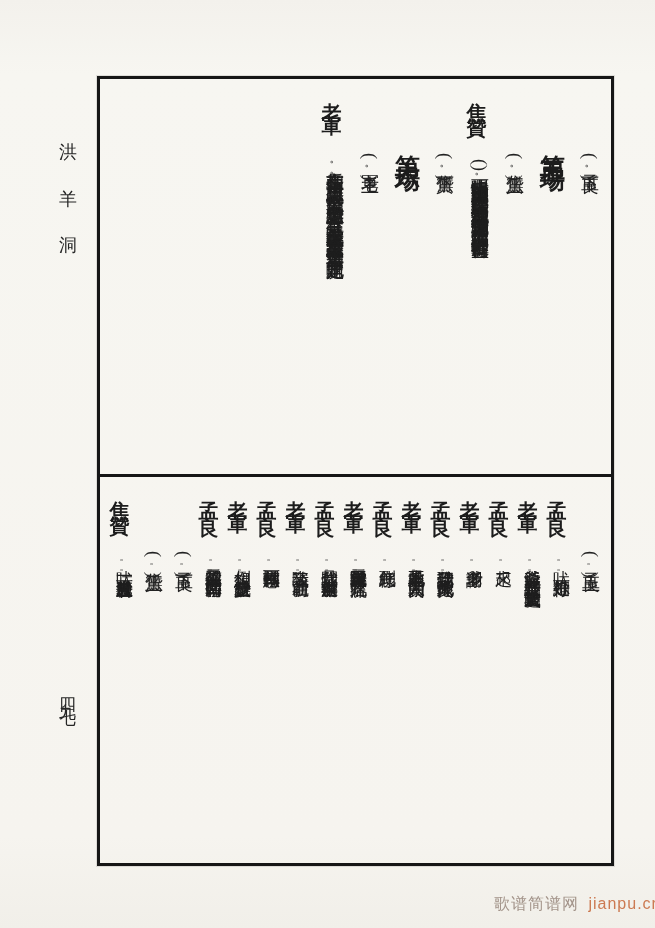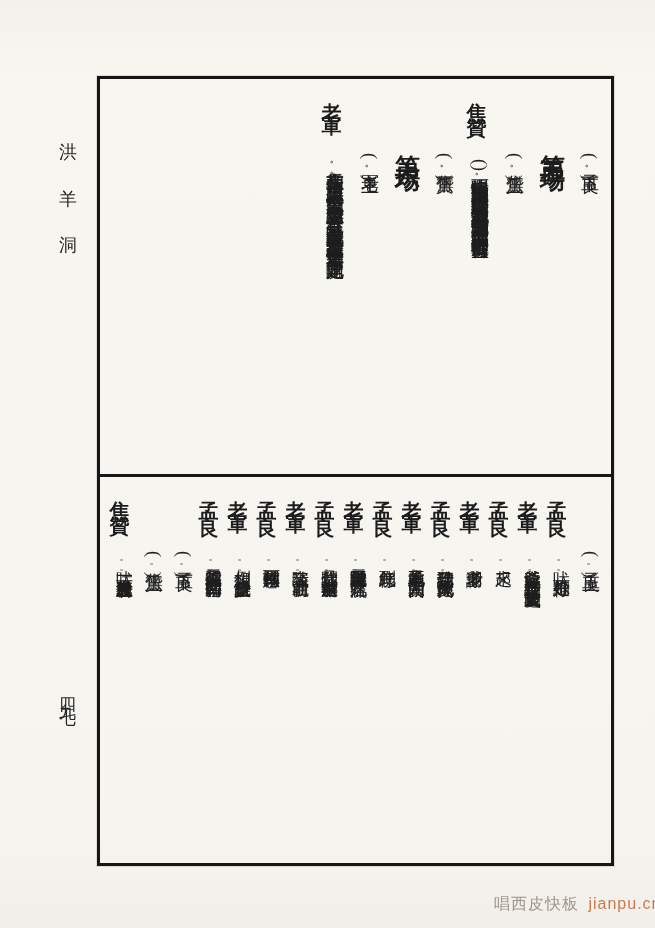--- a/index.html
+++ b/index.html
@@ -166,17 +166,17 @@
         <div class="col stage">(孟良下<span class="circ">。</span>)</div>
         <div class="col stage">(焦贊上<span class="circ">。</span>)</div>
         <div class="entry">
           <span class="speaker">焦贊</span>
           <div class="speech">吠<span class="circ">。</span>可曾看見一紅臉大漢過去<span class="circ">。</span></div>
         </div>
       </div>
   </div>
 
   <div class="watermark">
-    <span class="wm-site">唱西皮快板</span>
+    <span class="wm-site">歌谱简谱网</span>
     <span class="wm-url">jianpu.cn</span>
   </div>
 
 </div>
 
 </body></html>

